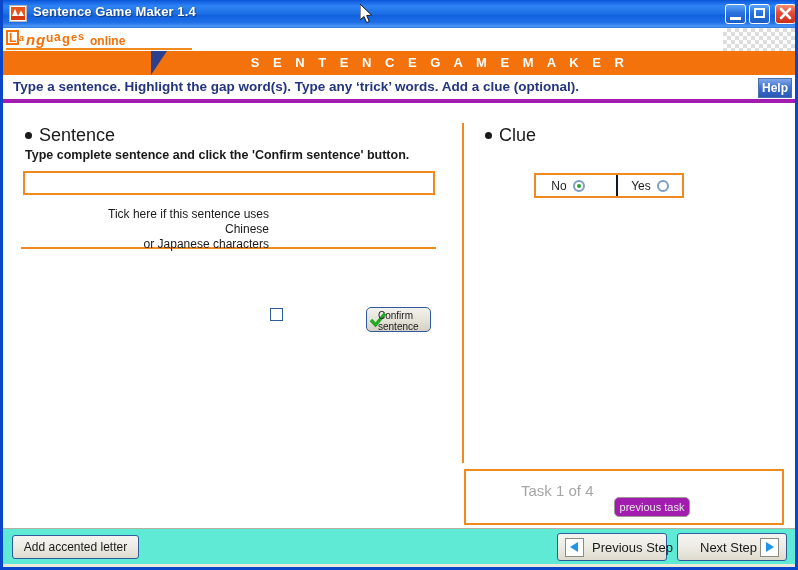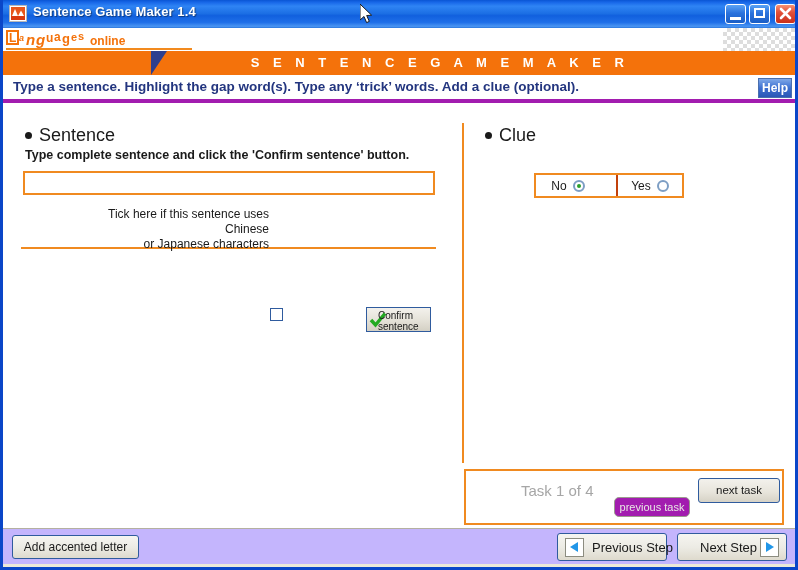--- a/index.html
+++ b/index.html
@@ -305,21 +305,21 @@
     border: 1px solid #2f5b9e;
     background: #ffffff;
     cursor: default;
   }
   #confirm-btn {
     position: absolute;
     left: 363px; top: 204px;
     width: 65px; height: 25px;
     box-sizing: border-box;
     border: 1px solid #2f5b9e;
-    border-radius: 0;
+    border-radius: 5px;
     background: linear-gradient(to bottom, #f3f1ec 0%, #e6e3da 50%, #d4d0c4 100%);
     cursor: default;
     overflow: hidden;
   }
   #confirm-label {
     position: absolute;
     left: 11px; top: 2px;
     font-size: 10px;
     color: #1a1a1a;
     line-height: 11px;
@@ -368,21 +368,21 @@
   }
   .radio-cell {
     flex: 1;
     position: relative;
     display: flex;
     align-items: center;
     justify-content: center;
     cursor: default;
   }
   .radio-cell + .radio-cell {
-    border-left: 2px solid #c2410c;
+    border-left: 2px solid #0f172a;
     text-align: right;
   }
   .radio-cell .rlabel {
     font-size: 12px;
     color: #1a1a1a;
     margin-right: 6px;
   }
   .radio-mark {
     width: 12px; height: 12px;
     border-radius: 50%;
@@ -454,21 +454,21 @@
     color: #1a1a1a;
     white-space: nowrap;
   }
 
   
   #bottombar {
     position: absolute;
     left: 0; top: 528px;
     width: 792px;
     height: 36px;
-    background: #c4b5fd;
+    background: #5eead4;
     border-top: 1px solid #b4b0a0;
     box-sizing: border-box;
   }
   .btn3d {
     position: absolute;
     box-sizing: border-box;
     border: 1px solid #2f5b9e;
     border-radius: 3px;
     background: linear-gradient(to bottom, #f6f5f1 0%, #ecebe4 52%, #dedacd 100%);
     cursor: default;
@@ -630,23 +630,20 @@
         <span class="rlabel">Yes</span>
         <span class="radio-mark"></span>
       </div>
     </div>
 
     <div id="task-box">
       <div id="task-counter">Task 1 of 4</div>
       <div id="prev-task-btn">
         <div id="prev-task-label">previous task</div>
       </div>
-      <div id="next-task-btn">
-        <div id="next-task-label">next task</div>
-      </div>
     </div>
 
   </div>
 
   <div id="bottombar">
     <div class="btn3d" id="accent-btn">
       <div id="accent-label">Add accented letter</div>
     </div>
 
     <div class="btn3d" id="prev-step-btn">

